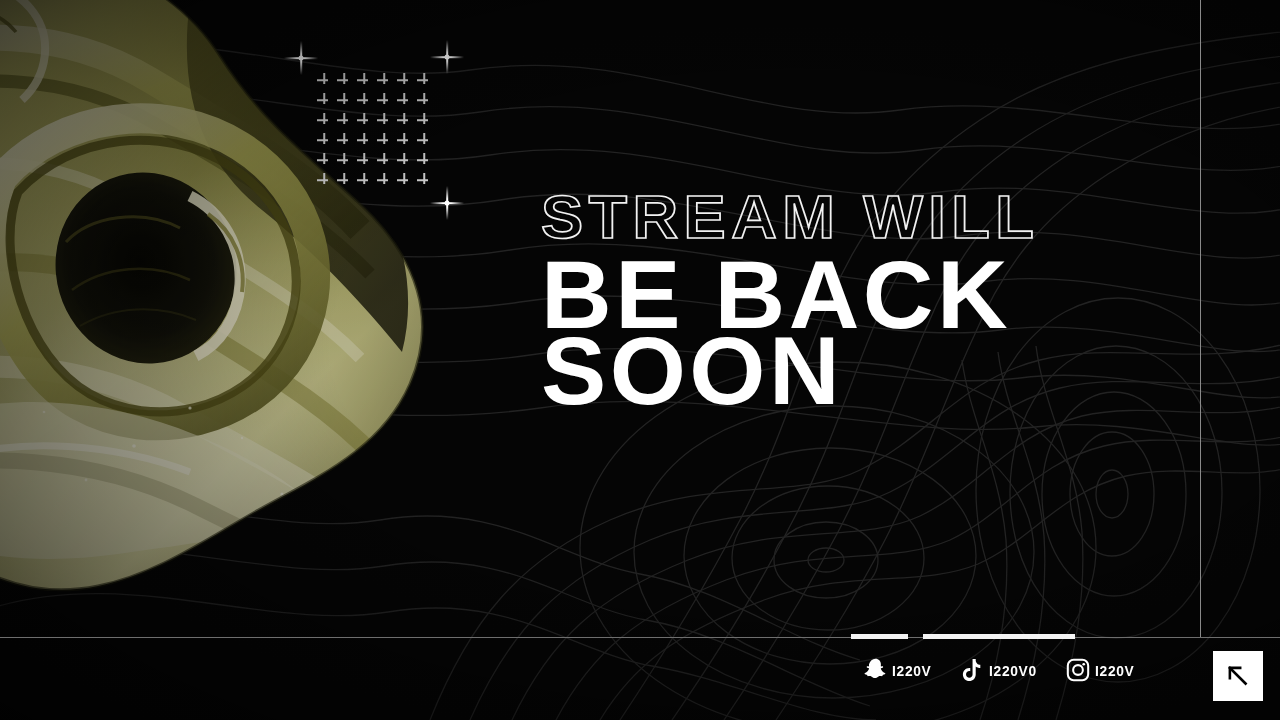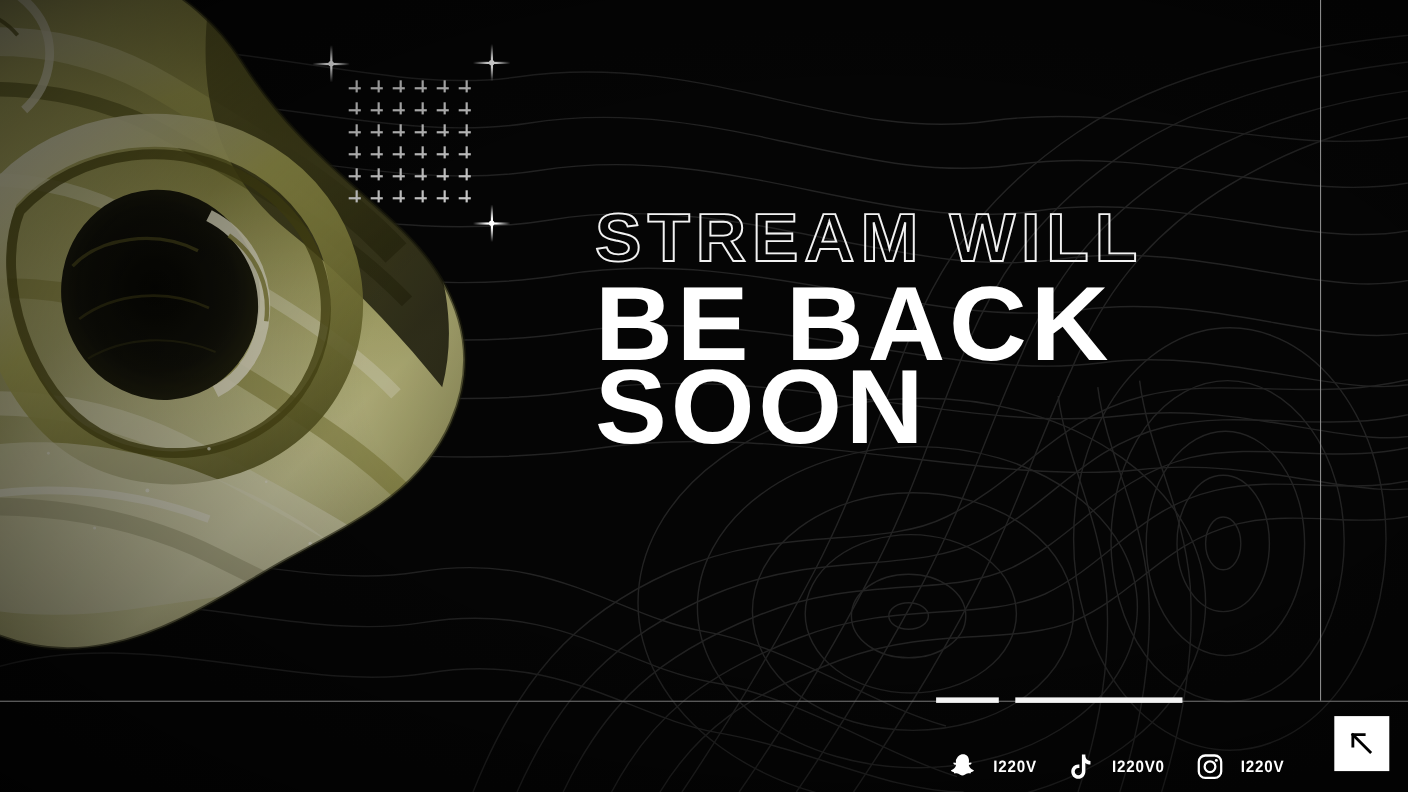--- a/index.html
+++ b/index.html
@@ -109,21 +109,21 @@
     position:absolute; left:1200px; top:0;
     width:1px; height:637px; background:#8a8a8a;
   }
 
   
   .socials {
     position:absolute; left:860px; top:655px;
     display:flex; align-items:center; gap:22px;
   }
   .social {
-    display:flex; align-items:center; gap:13px;margin-top:27px;
+    display:flex; align-items:center; gap:2px;
   }
   .social-icon {
     display:flex; align-items:center; justify-content:center;
     width:30px; height:30px; color:#fff; flex:0 0 auto;
   }
   .social-icon svg { display:block; }
   .handle {
     color:#ffffff;
     font-size:15px;
     font-weight:700;

